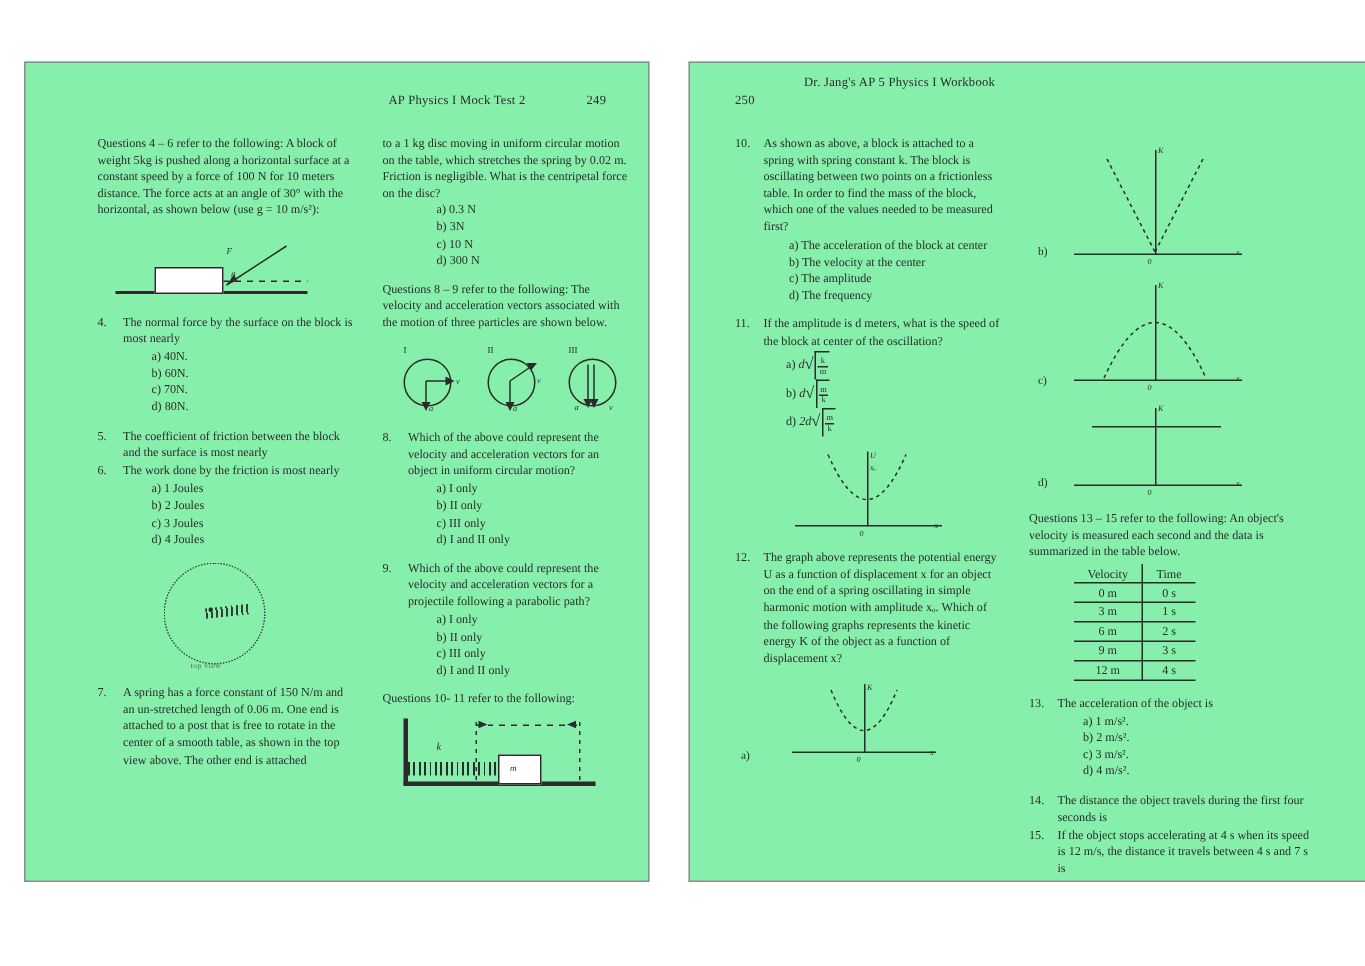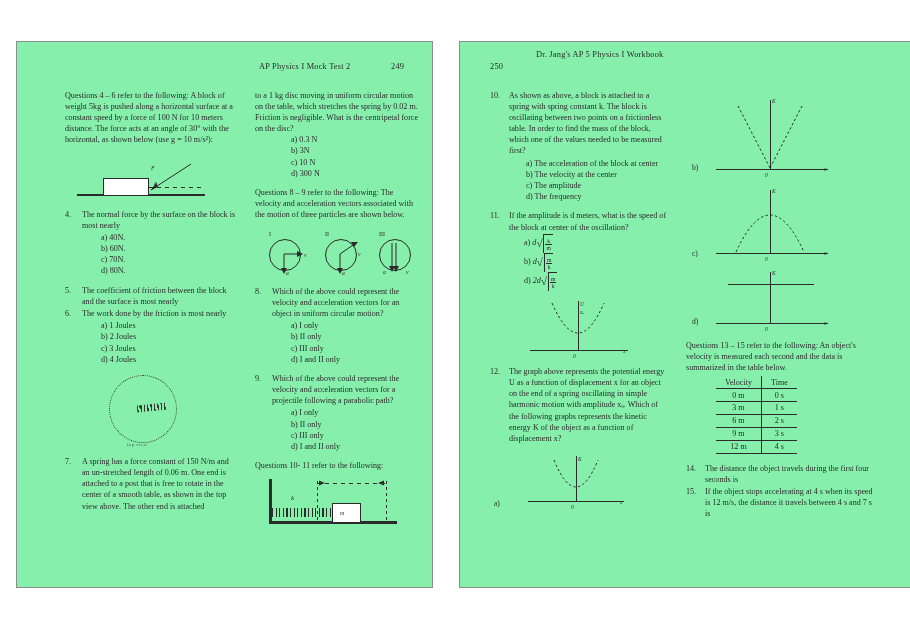--- a/index.html
+++ b/index.html
@@ -465,20 +465,29 @@
             <td>9 m</td>
             <td>3 s</td>
           </tr>
           <tr>
             <td>12 m</td>
             <td>4 s</td>
           </tr>
         </tbody>
           </table>
 
+        <div>
+          <span class="stem" style="padding-left:19px;"><span class="num">13.</span><span>The acceleration of the object is</span></span>
+          <div class="choices">
+            <span class="ch">a) 1 m/s².</span>
+            <span class="ch">b) 2 m/s².</span>
+            <span class="ch">c) 3 m/s².</span>
+            <span class="ch">d) 4 m/s².</span>
+          </div>
+        </div>
 
         <div>
           <span class="stem" style="padding-left:19px;"><span class="num">14.</span><span>The distance the object travels during the first four seconds is</span></span>
         </div>
 
         <div>
           <span class="stem" style="padding-left:19px;"><span class="num">15.</span><span>If the object stops accelerating at 4 s when its speed is 12 m/s, the distance it travels between 4 s and 7 s is</span></span>
         </div>
 
       </div>

